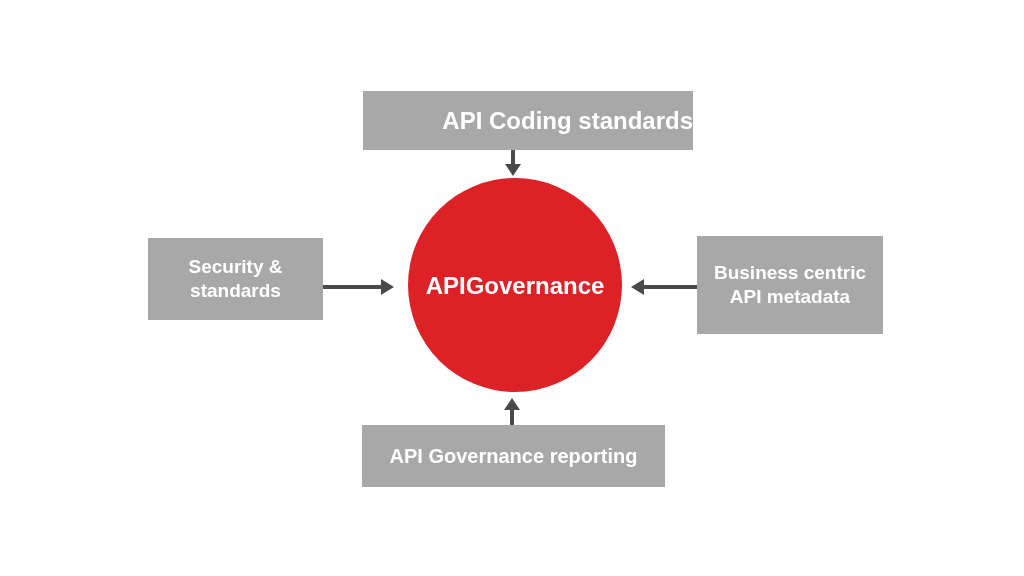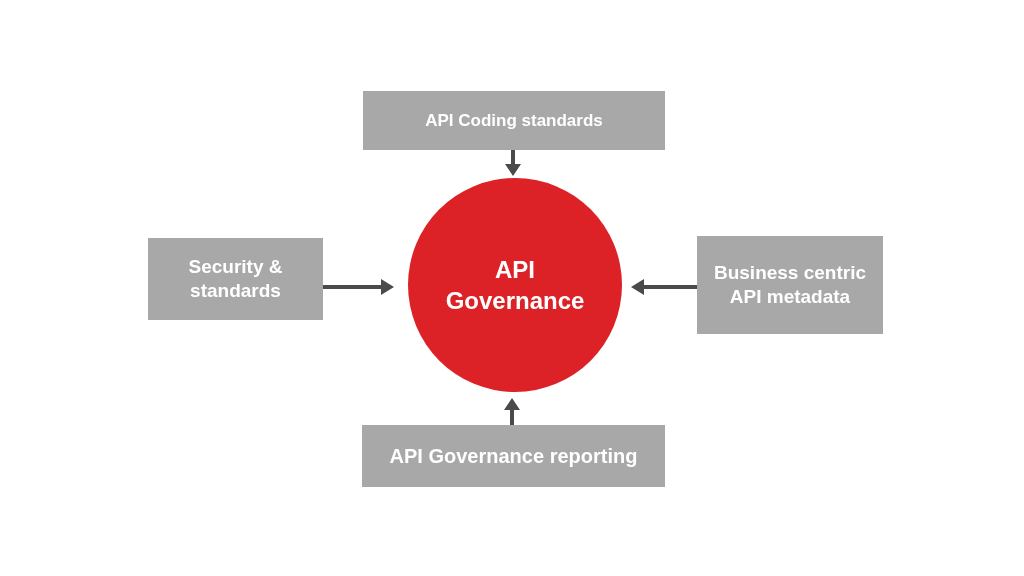--- a/index.html
+++ b/index.html
@@ -19,36 +19,36 @@
     position: absolute;
     background: #a8a8a8;
     color: #ffffff;
     font-weight: bold;
     display: flex;
     flex-direction: column;
     align-items: center;
     justify-content: center;
     text-align: center;
   }
-  .node-top    { left: 363px; top: 91px;  width: 302px; height: 59px; font-size: 17px; }
+  .node-top    { left: 363px; top: 91px;  width: 330px; height: 59px; font-size: 24px; align-items: flex-end; }
   .node-bottom { left: 362px; top: 425px; width: 303px; height: 62px; font-size: 20px; }
   .node-left   { left: 148px; top: 238px; width: 175px; height: 82px; font-size: 19px; line-height: 24px; }
   .node-right  { left: 697px; top: 236px; width: 186px; height: 98px; font-size: 19px; line-height: 24px; }
   .center-circle {
     position: absolute;
     left: 408px; top: 178px;
     width: 214px; height: 214px;
     border-radius: 50%;
     background: #dc2127;
     color: #ffffff;
     font-weight: bold;
     font-size: 24px;
     line-height: 31px;
     display: flex;
-    flex-direction: column;
+    flex-direction: row;
     align-items: center;
     justify-content: center;
     text-align: center;
   }
   .arrow { position: absolute; }
   .arrow-top    { left: 503px; top: 150px; }
   .arrow-bottom { left: 502px; top: 398px; }
   .arrow-left   { left: 323px; top: 277px; }
   .arrow-right  { left: 631px; top: 277px; }
   .line-block { display: block; }

